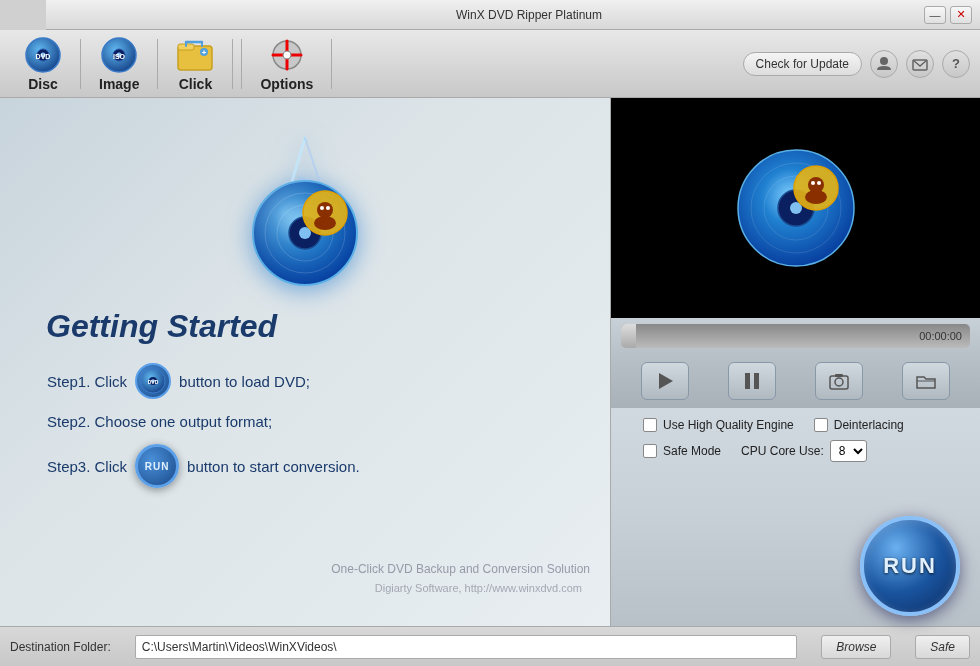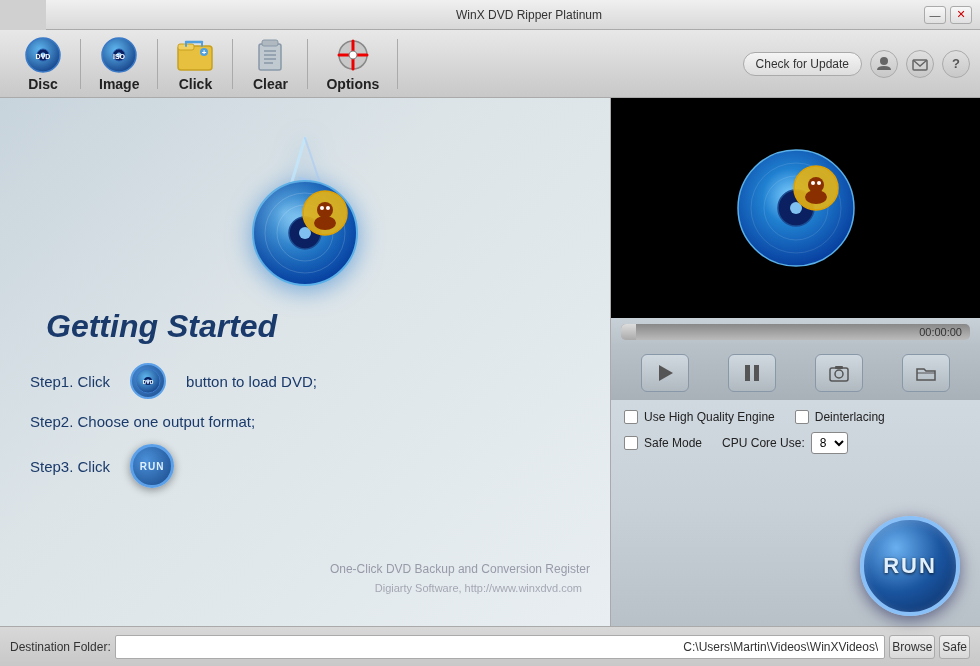--- a/index.html
+++ b/index.html
@@ -145,21 +145,22 @@
     .steps-area {
       display: flex;
       flex-direction: column;
       gap: 14px;
     }
     .step-line {
       font-size: 15px;
       color: #1a3a6b;
       display: flex;
       align-items: center;
-      gap: 20px;
+      gap: 8px;
+      margin-left: 17px;
     }
     .step-icon {
       width: 36px;
       height: 36px;
       border-radius: 50%;
       background: radial-gradient(circle at 35% 35%, #4a90d9, #1a4a8a);
       border: 2px solid #5ba0e8;
       display: flex;
       align-items: center;
       justify-content: center;
@@ -214,21 +215,21 @@
       justify-content: center;
       overflow: hidden;
     }
 
     
     .progress-bar-area {
       padding: 6px 10px;
       background: linear-gradient(to bottom, #c8d0d8, #b8c0c8);
     }
     .progress-track {
-      height: 16px;
+      height: 24px;
       background: linear-gradient(to bottom, #888, #bbb);
       border-radius: 5px;
       position: relative;
       display: flex;
       align-items: center;
     }
     .progress-fill {
       height: 100%;
       width: 15px;
       background: linear-gradient(to bottom, #ddd, #aaa);
@@ -258,21 +259,21 @@
       display: flex;
       align-items: center;
       justify-content: center;
       cursor: pointer;
       font-size: 18px;
       color: #444;
     }
 
     
     .options-area {
-      padding: 10px 13px;
+      padding: 10px 32px;
       background: linear-gradient(to bottom, #d0d8e0, #c8d0d8);
       flex: 1;
     }
     .option-row {
       display: flex;
       align-items: center;
       gap: 20px;
       margin-bottom: 8px;
     }
     .option-item {
@@ -325,47 +326,47 @@
     }
 
     
     .bottom-bar {
       height: 40px;
       background: linear-gradient(to bottom, #d8d8d8, #c8c8c8);
       border-top: 1px solid #aaa;
       display: flex;
       align-items: center;
       padding: 0 10px;
-      gap: 4px;
+      gap: 24px;
     }
     .dest-label {
       font-size: 12px;
       color: #333;
       white-space: nowrap;
     }
     .dest-input {
       flex: 1;
       height: 24px;
       border: 1px solid #aaa;
       background: #fff;
       padding: 0 6px;
       font-size: 12px;
       color: #333;
       border-radius: 2px;
-      text-align: right;
     }
     .bottom-btn {
-      padding: 3px 2px;
+      padding: 3px 14px;
       height: 24px;
       background: linear-gradient(to bottom, #f0f0f0, #d8d8d8);
       border: 1px solid #aaa;
       border-radius: 3px;
       font-size: 12px;
       cursor: pointer;
       color: #333;
+      font-style: italic;
     }
 
     
     .disc-svg { filter: drop-shadow(0 4px 12px rgba(0,100,200,0.5)); }
   </style>
 </head>
 <body>
 
 <div class="title-bar">
   <div style="width:80px;"></div>
@@ -422,31 +423,20 @@
       <line x1="10" y1="6" x2="10" y2="10" stroke="#50a0e0" stroke-width="2" stroke-linecap="round"></line>
       <line x1="26" y1="6" x2="26" y2="10" stroke="#50a0e0" stroke-width="2" stroke-linecap="round"></line>
       <circle cx="28" cy="16" r="4" fill="#50a0e0"></circle>
       <text x="28" y="19" text-anchor="middle" font-size="8" fill="white" font-weight="bold">+</text>
     </svg>
     <span class="toolbar-btn-label">Click</span>
   </div>
 
   <div class="toolbar-separator"></div>
 
-  <div class="toolbar-btn">
-    <svg width="38" height="38" viewBox="0 0 38 38">
-      <rect x="8" y="8" width="22" height="26" rx="2" fill="#c0c8d0" stroke="#8898a8" stroke-width="1.5"></rect>
-      <rect x="11" y="4" width="16" height="6" rx="2" fill="#b0b8c0" stroke="#8898a8" stroke-width="1"></rect>
-      <line x1="13" y1="15" x2="25" y2="15" stroke="#8898a8" stroke-width="1.5"></line>
-      <line x1="13" y1="19" x2="25" y2="19" stroke="#8898a8" stroke-width="1.5"></line>
-      <line x1="13" y1="23" x2="25" y2="23" stroke="#8898a8" stroke-width="1.5"></line>
-      <line x1="13" y1="27" x2="22" y2="27" stroke="#8898a8" stroke-width="1.5"></line>
-    </svg>
-    <span class="toolbar-btn-label">Clear</span>
-  </div>
 
   <div class="toolbar-separator"></div>
 
   <div class="toolbar-btn">
     <svg width="38" height="38" viewBox="0 0 38 38">
       <circle cx="19" cy="19" r="14" fill="#c8c8c8" stroke="#888" stroke-width="1.5"></circle>
       <line x1="19" y1="5" x2="19" y2="33" stroke="#e00" stroke-width="3" stroke-linecap="round"></line>
       <line x1="5" y1="19" x2="33" y2="19" stroke="#e00" stroke-width="3" stroke-linecap="round"></line>
       <circle cx="19" cy="19" r="4" fill="#fff" stroke="#888" stroke-width="1"></circle>
     </svg>
@@ -532,24 +522,25 @@
 
       <div class="step-line">
         <span>Step2. Choose one output format;</span>
       </div>
 
       <div class="step-line">
         <span>Step3. Click</span>
         <div class="step-icon-run">
           <span style="font-size:10px;font-weight:bold;color:#e0f0ff;letter-spacing:1px;">RUN</span>
         </div>
-      </div>
-    </div>
-
-    <div class="watermark-text">One-Click DVD Backup and Conversion Register</div>
+        <span>button to start conversion.</span>
+      </div>
+    </div>
+
+    <div class="watermark-text">One-Click DVD Backup and Conversion Solution</div>
     <div class="watermark-text2">Digiarty Software, http://www.winxdvd.com</div>
   </div>
 
   <div class="right-panel">
 
     <div class="video-preview">
       <svg width="130" height="130" viewBox="0 0 130 130">
         <defs>
           <radialGradient id="previewDisc" cx="45%" cy="40%" r="60%">
             <stop offset="0%" stop-color="#80d0ff"></stop>

